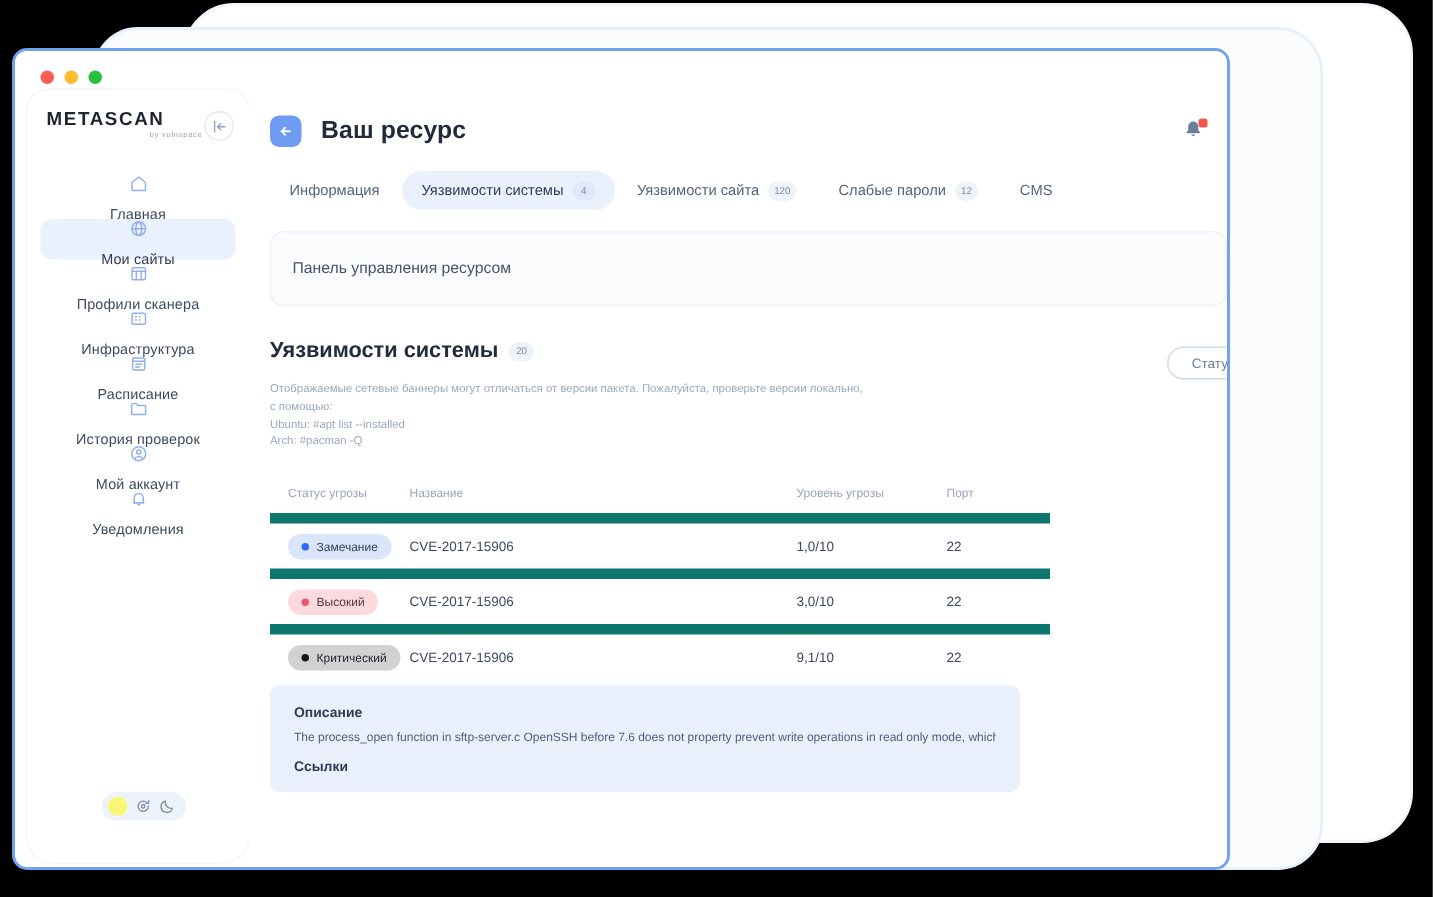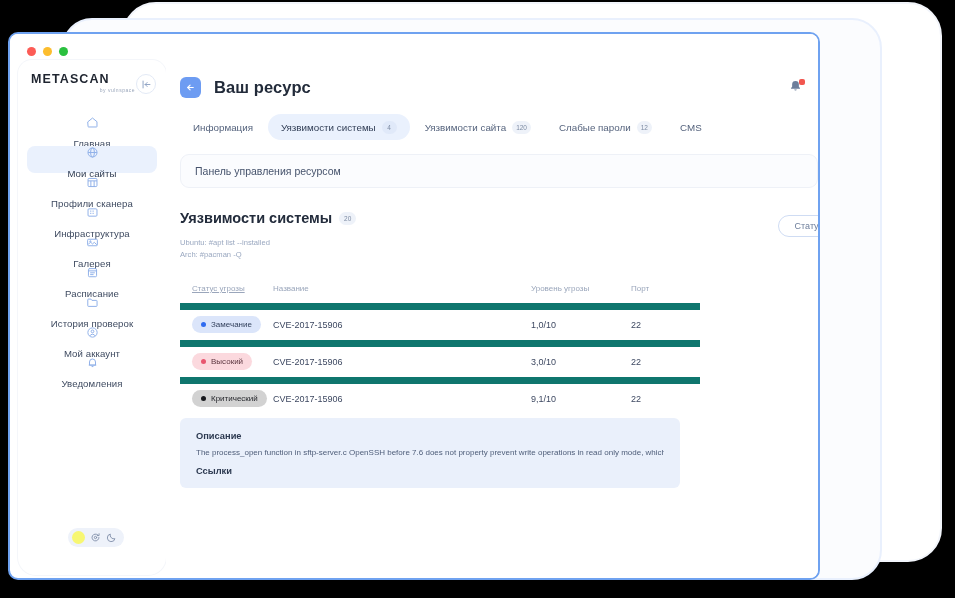--- a/index.html
+++ b/index.html
@@ -103,21 +103,21 @@
   .tab-badge {
     min-width: 15px; height: 13px; padding: 0 4px; border-radius: 7px;
     background: #eef2f9; color: #7d8ba3; font-size: 6.5px;
     display: flex; align-items: center; justify-content: center;
   }
   .tab.active .tab-badge { background: #e0e9f9; }
 
   .content { padding: 14px 0 0 6px; }
   .panel-bar {
     background: #fbfcfe; border: 1px solid #eef1f7; border-radius: 9px;
-    height: 34px; display: flex; align-items: center; padding: 0 14px;
+    height: 50px; display: flex; align-items: center; padding: 0 14px;
     font-size: 10.5px; color: #46536c; margin-right: 0;
   }
 
   .section { margin-top: 22px; position: relative; padding-right: 0; }
   .sec-title-row { display: flex; align-items: center; gap: 7px; }
   .sec-title { font-size: 14.5px; font-weight: 700; color: #232c3c; }
   .sec-badge {
     background: #eef2f9; color: #7d8ba3; font-size: 6.5px;
     border-radius: 7px; height: 13px; min-width: 17px; padding: 0 4px;
     display: flex; align-items: center; justify-content: center;
@@ -132,21 +132,21 @@
     cursor: pointer; white-space: nowrap;
   }
 
   
   .table { margin-top: 14px; width: 520px; }
   .thead { display: flex; align-items: center; height: 28px; font-size: 8px; color: #9aa6bb; }
   .trow {
     display: flex; align-items: center; height: 37px; font-size: 9px; color: #3d4861;
     border-top: 7px solid #0f766e;
   }
-  .c-status { width: 93px; flex: none; padding-left: 12px; text-decoration: underline; }
+  .c-status { width: 93px; flex: none; padding-left: 12px; }
   .c-name   { width: 258px; flex: none; }
   .c-level  { width: 100px; flex: none; }
   .c-port   { width: 60px; flex: none; }
   .sbadge {
     display: inline-flex; align-items: center; gap: 5px;
     height: 17px; padding: 0 9px; border-radius: 9px; font-size: 8px;
   }
   .sdot { width: 5px; height: 5px; border-radius: 50%; flex: none; }
 
   
@@ -228,30 +228,20 @@
           <div class="nav-item">
             <span class="nav-ico">
               <svg width="13" height="13" viewBox="0 0 16 16" fill="none" stroke="currentColor" stroke-width="1.2">
                   <rect x="2.5" y="3.5" width="11" height="9" rx="1.2"></rect>
                   <path d="M5 6.3h1.6M8 6.3h1.6M5 9h1.6M8 9h1.6"></path>
                 </svg>
             </span>
             <span class="nav-label">Инфраструктура</span>
           </div>
 
-          <div class="nav-item">
-            <span class="nav-ico">
-              <svg width="13" height="13" viewBox="0 0 16 16" fill="none" stroke="currentColor" stroke-width="1.2" stroke-linejoin="round">
-                  <rect x="2" y="4" width="12" height="8" rx="1.2"></rect>
-                  <path d="M2.6 10.5l3-3 2.4 2.3 2.2-2 3.2 3"></path>
-                  <circle cx="5.4" cy="6.6" r=".75"></circle>
-                </svg>
-            </span>
-            <span class="nav-label">Галерея</span>
-          </div>
 
           <div class="nav-item">
             <span class="nav-ico">
               <svg width="13" height="13" viewBox="0 0 16 16" fill="none" stroke="currentColor" stroke-width="1.2" stroke-linecap="round">
                   <rect x="3" y="3.2" width="10" height="10" rx="1.3"></rect>
                   <path d="M3 6h10M5.6 8.4h4.8M5.6 10.6h3.2"></path>
                 </svg>
             </span>
             <span class="nav-label">Расписание</span>
           </div>
@@ -352,20 +342,21 @@
           <div class="panel-bar">
             <span>Панель управления ресурсом</span>
           </div>
 
           <div class="section">
             <div class="sec-title-row">
               <span class="sec-title">Уязвимости системы</span>
               <span class="sec-badge">20</span>
             </div>
             <div class="sec-hint">
+              <div>Отображаемые сетевые баннеры могут отличаться от версии пакета. Пожалуйста, проверьте версии локально, с помощью:</div>
               <div>Ubuntu: #apt list --installed</div>
               <div>Arch: #pacman -Q</div>
             </div>
             <div class="status-pill">Статус</div>
           </div>
 
           <div class="table">
             <div class="thead">
               <div class="c-status">Статус угрозы</div>
               <div class="c-name">Название</div>

